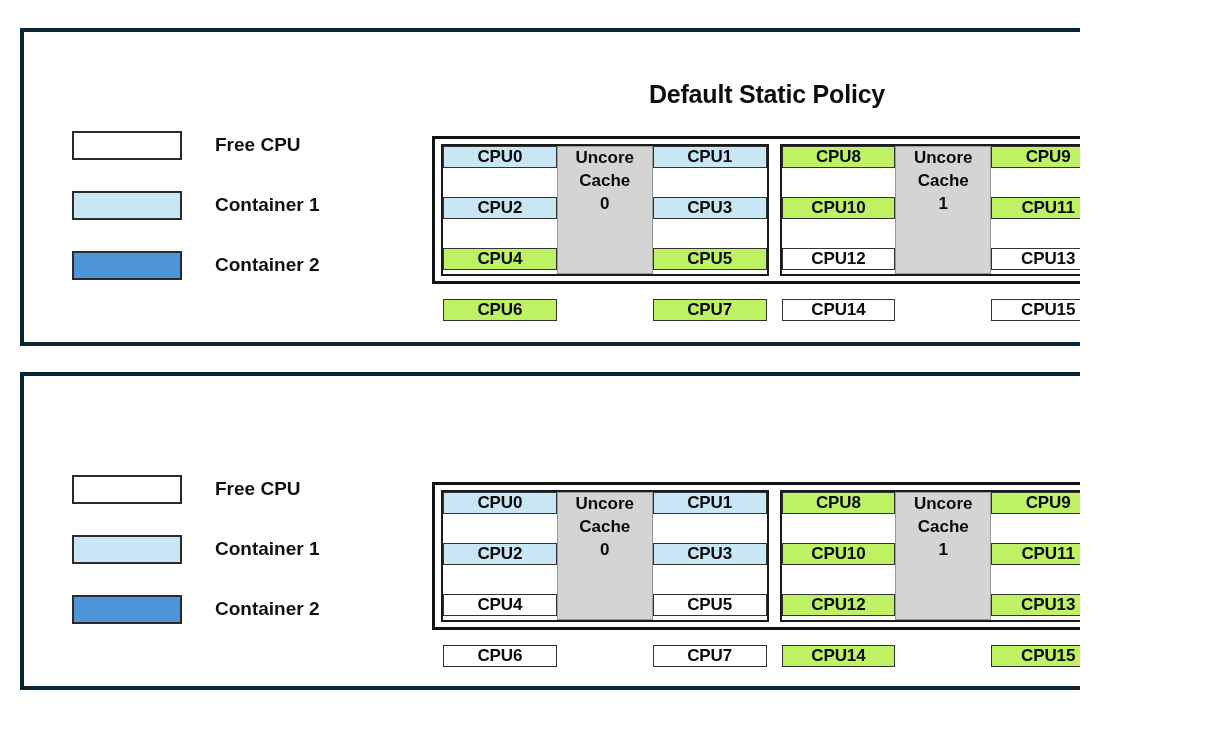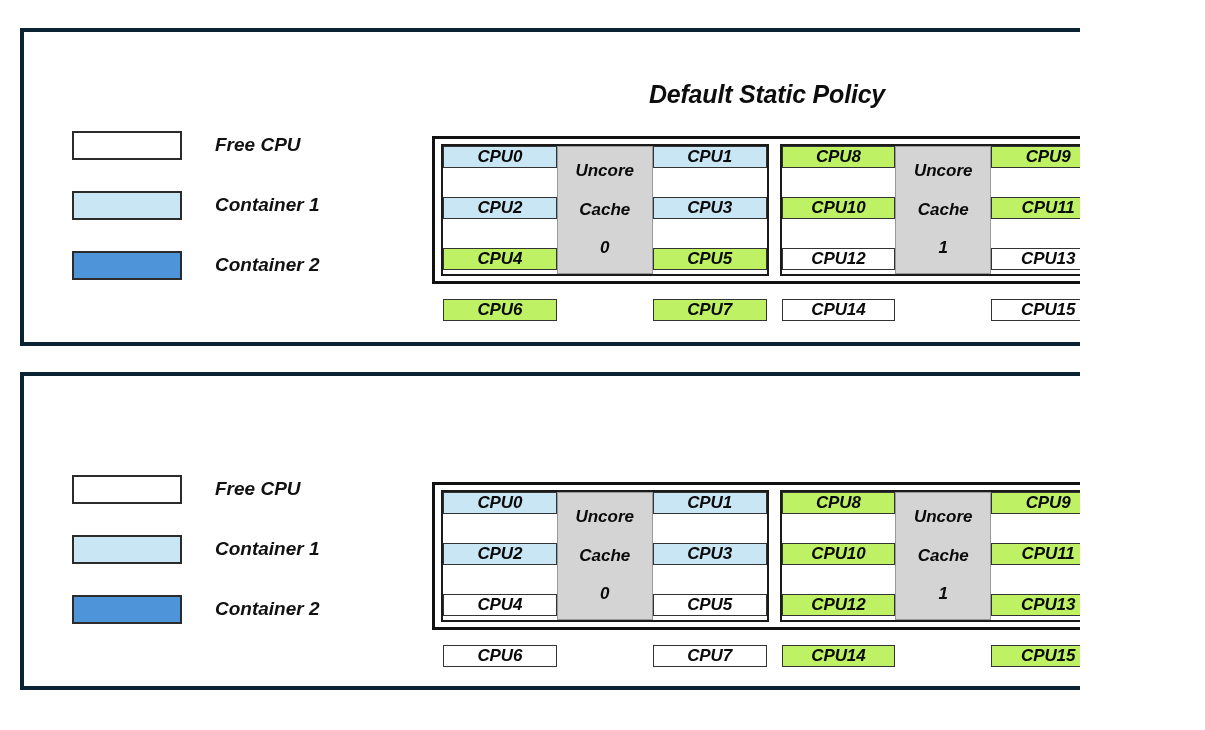--- a/index.html
+++ b/index.html
@@ -13,21 +13,20 @@
     font-family: "Liberation Sans", sans-serif;
     -webkit-font-smoothing: antialiased;
   }
 
   .page {
     position: relative;
     width: 1080px;
     height: 730px;
     overflow: hidden;
     background: #ffffff;
-    font-style: italic;
   }
 
   
   .panel {
     position: absolute;
     box-sizing: border-box;
     border: 4px solid #0b2433;
     background: #ffffff;
   }
   #panel-1 { left: 20px;  top: 28px;  width: 1154px; height: 318px; }
@@ -128,27 +127,26 @@
   .cpu-cell.container2 { background: #bef264; }
 
   .uncore-cell {
     flex: 0 0 96px;
     box-sizing: border-box;
     border: 1px solid #999999;
     background: #d4d4d4;
     display: flex;
     flex-direction: column;
     align-items: center;
-    justify-content: center;
+    justify-content: flex-start;
     font-size: 17px;
     font-weight: bold;
     color: #0a0a0a;
     line-height: 1.35;
     text-align: center;
-    gap: 16px;
   }
   .uncore-cell span { display: block; }
 </style>
 </head>
 <body>
 
 <div class="page">
 
   <div class="panel" id="panel-1">
 

